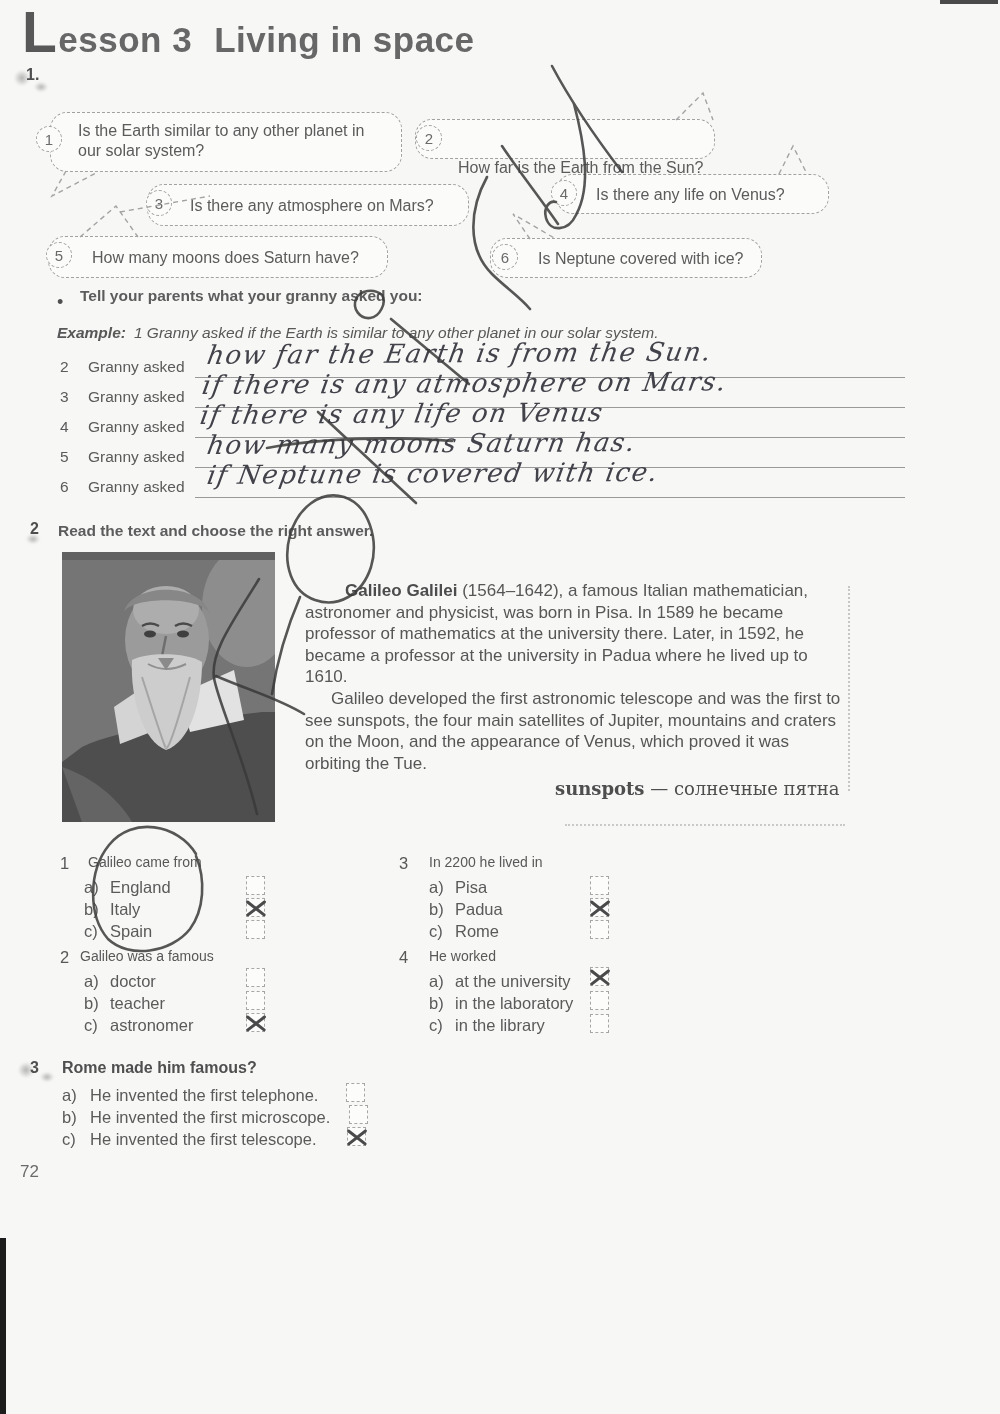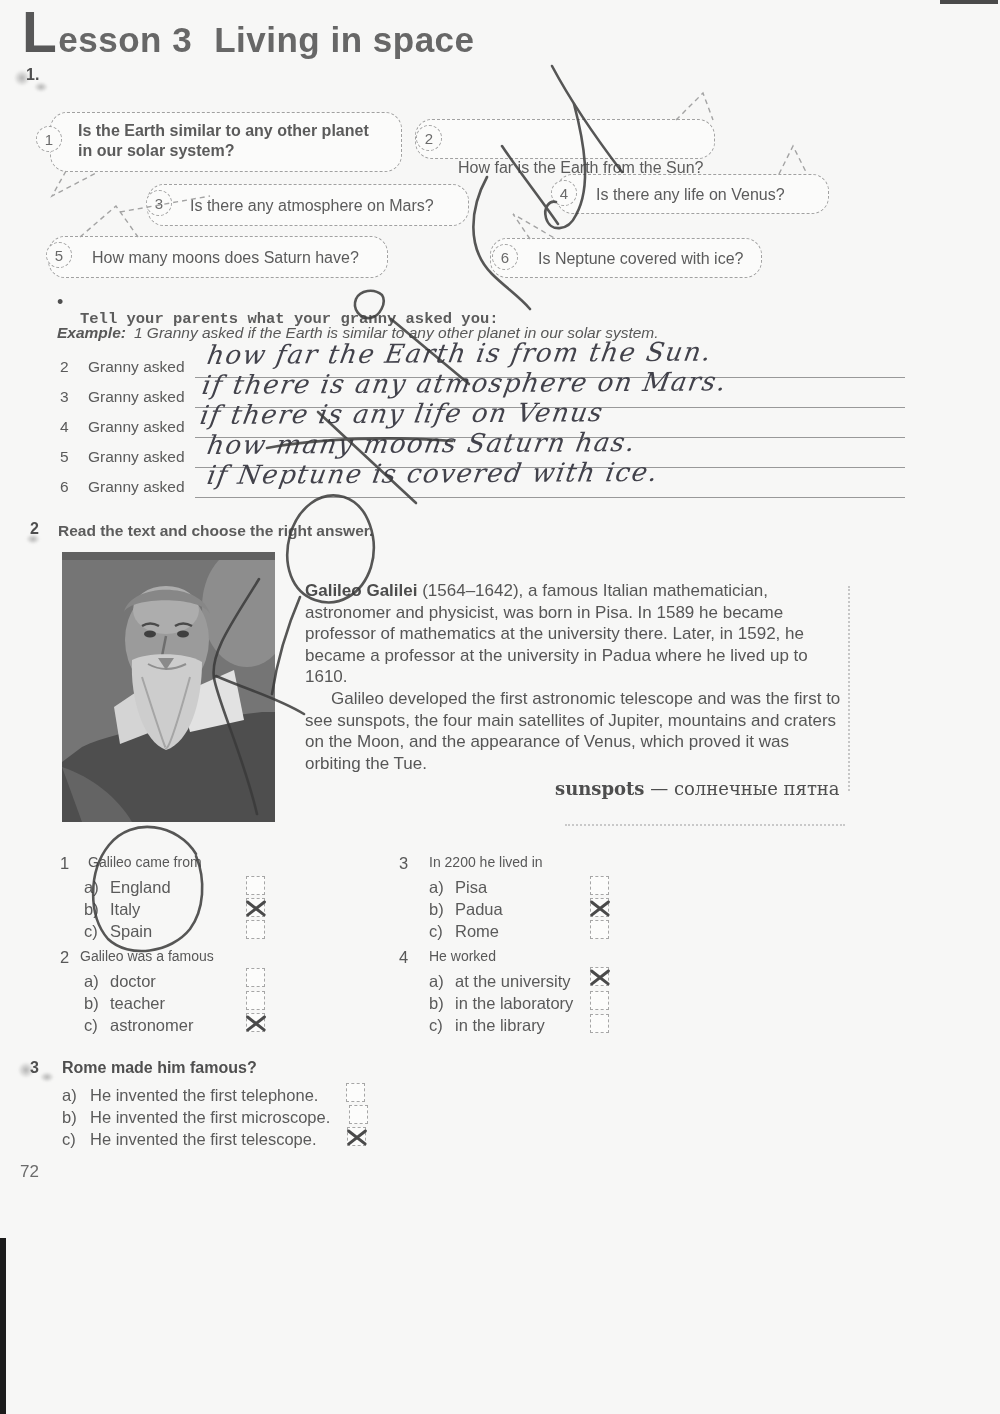--- a/index.html
+++ b/index.html
@@ -29,21 +29,21 @@
   .anum,.alabel{font-size:15.5px;color:#5a5a5a;}
   .aline{height:17px;border-bottom:1.8px solid #999;}
   .hand{font-family:"DejaVu Serif",serif;font-style:italic;font-size:26px;color:#42424b;
         letter-spacing:1.5px;white-space:nowrap;transform:skewX(-10deg) rotate(-.4deg);
         transform-origin:left bottom;}
 
   
   .read{font-size:17px;line-height:21.6px;color:#565656;}
   .read p{margin:0;}
   .read .p2{text-indent:26px;}
-  .read b{color:#4c4c4c;}
+  .read b{color:#4c4c4c;margin-left:40px;}
   .vocab{font-family:"DejaVu Serif",serif;font-size:18px;color:#4e4e4e;text-align:right;}
   .vocab b{font-weight:bold;}
 
   
   .qnum,.qtext{font-size:16.5px;color:#585858;}
   .qhead{font-size:14px;color:#585858;}
   .olet,.otext{font-size:16.5px;color:#5a5a5a;}
   .cb{width:19px;height:19px;border:1.7px dashed #a6a6a6;box-sizing:border-box;background:#fcfcfb;}
   .cb::before,.cb::after{content:"";position:absolute;left:-3px;top:8px;width:24px;height:2.5px;
         background:#4a4a4a;border-radius:2px;display:none;}
@@ -72,21 +72,21 @@
       <span class="rest">Living in space</span>
   </div>
   <div class="abs" style="left:940px;top:0;width:58px;height:4px;background:#4a4a4a;"></div>
 
   <span class="tasknum abs" style="left:26px;top:66px;">1.</span>
   <div class="smudge abs" style="left:14px;top:70px;width:16px;height:16px;"></div>
   <div class="smudge abs" style="left:34px;top:82px;width:14px;height:10px;"></div>
 
   <div class="bubble abs" style="left:50px;top:112px;width:352px;height:60px;"></div>
   <div class="bnum abs" style="left:36px;top:126px;">1</div>
-  <div class="btext abs" style="left:78px;top:121px;width:308px;font-weight:bold;">Is the Earth similar to any other planet in our solar system?</div>
+  <div class="btext abs" style="left:78px;top:121px;width:308px;">Is the Earth similar to any other planet in our solar system?</div>
 
   <div class="bubble abs" style="left:415px;top:119px;width:300px;height:40px;"></div>
   <div class="bnum abs" style="left:416px;top:125px;">2</div>
   <div class="btext abs nowrap" style="left:458px;top:130px;margin-top:28px;">How far is the Earth from the Sun?</div>
 
   <div class="bubble abs" style="left:147px;top:184px;width:322px;height:42px;"></div>
   <div class="bnum abs" style="left:146px;top:190px;">3</div>
   <div class="btext abs nowrap" style="left:190px;top:196px;">Is there any atmosphere on Mars?</div>
 
   <div class="bubble abs" style="left:556px;top:174px;width:273px;height:40px;"></div>
@@ -95,21 +95,21 @@
 
   <div class="bubble abs" style="left:48px;top:236px;width:340px;height:42px;"></div>
   <div class="bnum abs" style="left:46px;top:242px;">5</div>
   <div class="btext abs nowrap" style="left:92px;top:248px;">How many moons does Saturn have?</div>
 
   <div class="bubble abs" style="left:490px;top:238px;width:272px;height:40px;"></div>
   <div class="bnum abs" style="left:492px;top:244px;">6</div>
   <div class="btext abs nowrap" style="left:538px;top:249px;">Is Neptune covered with ice?</div>
 
   <span class="abs" style="left:57px;top:292px;font-size:18px;color:#4f4f4f;">•</span>
-  <div class="taskinstr abs nowrap" style="left:80px;top:308px;font-family:Liberation Mono, monospace;">Tell your parents what your granny asked you:</div>
+  <div class="taskinstr abs nowrap" style="left:80px;top:284px;">Tell your parents what your granny asked you:</div>
 
   <div class="ex abs nowrap" style="left:57px;top:324px;font-style:italic;">
     <b>Example:</b><span>1 Granny asked if the Earth is similar to any other planet in our solar system.</span>
   </div>
 
   <span class="anum abs" style="left:60px;top:358px;">2</span>
   <span class="alabel abs" style="left:88px;top:358px;">Granny asked</span>
   <div class="aline abs" style="left:195px;top:360px;width:710px;"></div>
   <span class="hand abs" style="left:205px;top:340px;">how far the Earth is from the Sun.</span>
 

